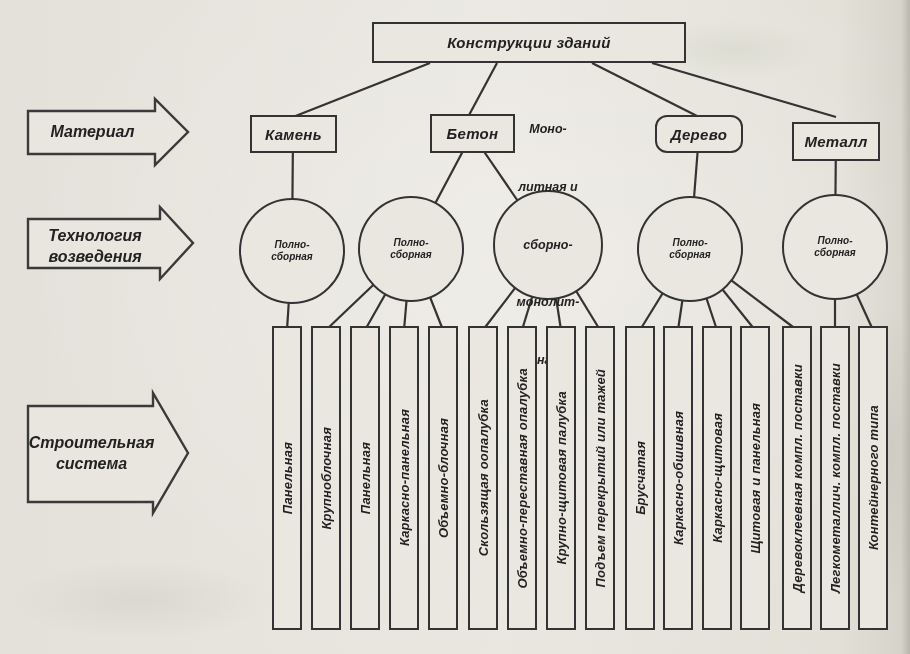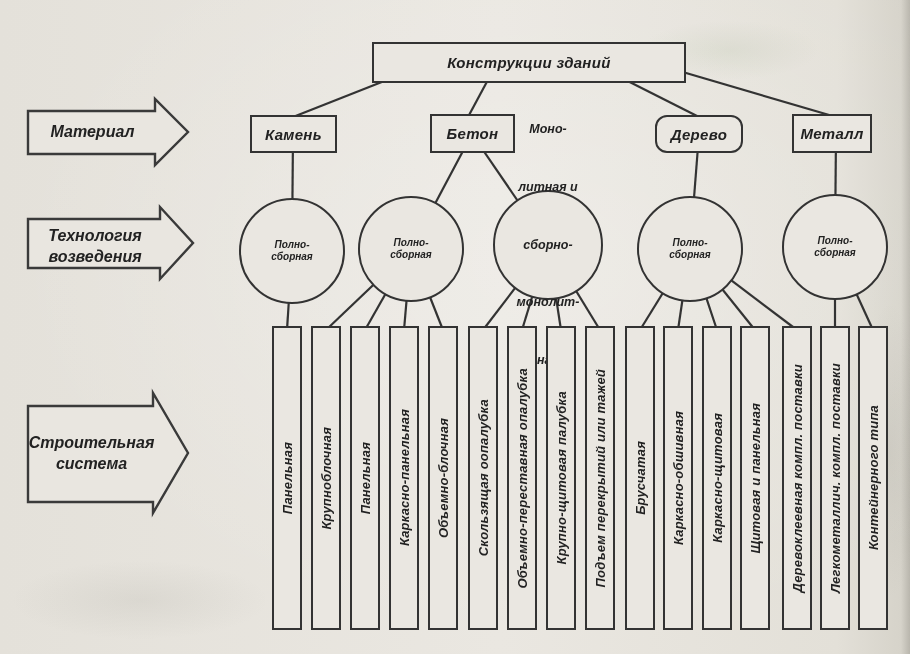--- a/index.html
+++ b/index.html
@@ -106,34 +106,34 @@
   </div>
   <div class="arrow-label" style="left:30px;top:219px;width:130px;height:49px;justify-content:flex-end;">
     <span>Технология</span>
     <span>возведения</span>
   </div>
   <div class="arrow-label" style="left:30px;top:406px;width:123px;height:96px;">
     <span>Строительная</span>
     <span>система</span>
   </div>
 
-  <div class="box" style="left:372px;top:22px;width:314px;height:41px;margin-top:20px;">
+  <div class="box" style="left:372px;top:22px;width:314px;height:41px;">
     <span>Конструкции зданий</span>
   </div>
 
   <div class="box" style="left:250px;top:115px;width:87px;height:38px;">
     <span>Камень</span>
   </div>
   <div class="box" style="left:430px;top:114px;width:85px;height:39px;">
     <span>Бетон</span>
   </div>
   <div class="box" style="left:655px;top:115px;width:88px;height:38px;border-radius:12px;">
     <span>Дерево</span>
   </div>
-  <div class="box" style="left:792px;top:114px;width:80px;height:39px;">
+  <div class="box" style="left:792px;top:122px;width:88px;height:39px;">
     <span>Металл</span>
   </div>
 
   <div class="circle" style="left:239px;top:198px;">
     <span>Полно-</span>
     <span>сборная</span>
   </div>
   <div class="circle" style="left:358px;top:196px;">
     <span>Полно-</span>
     <span>сборная</span>

